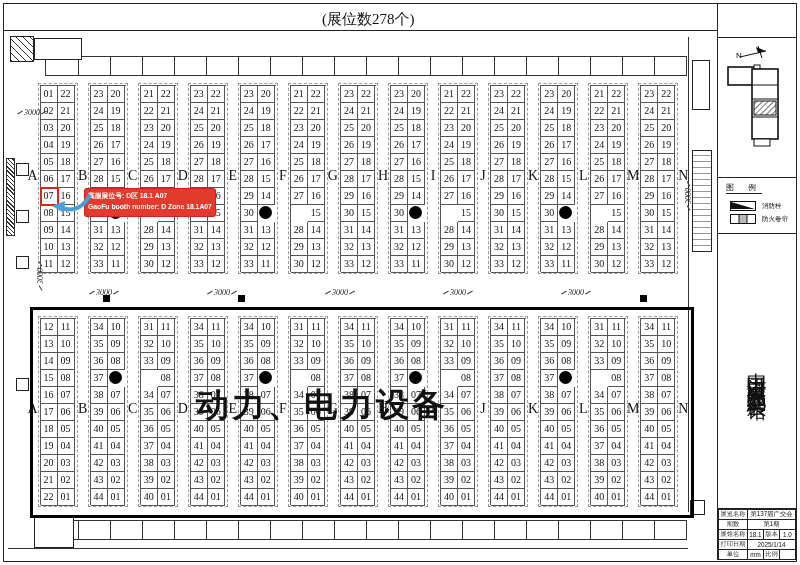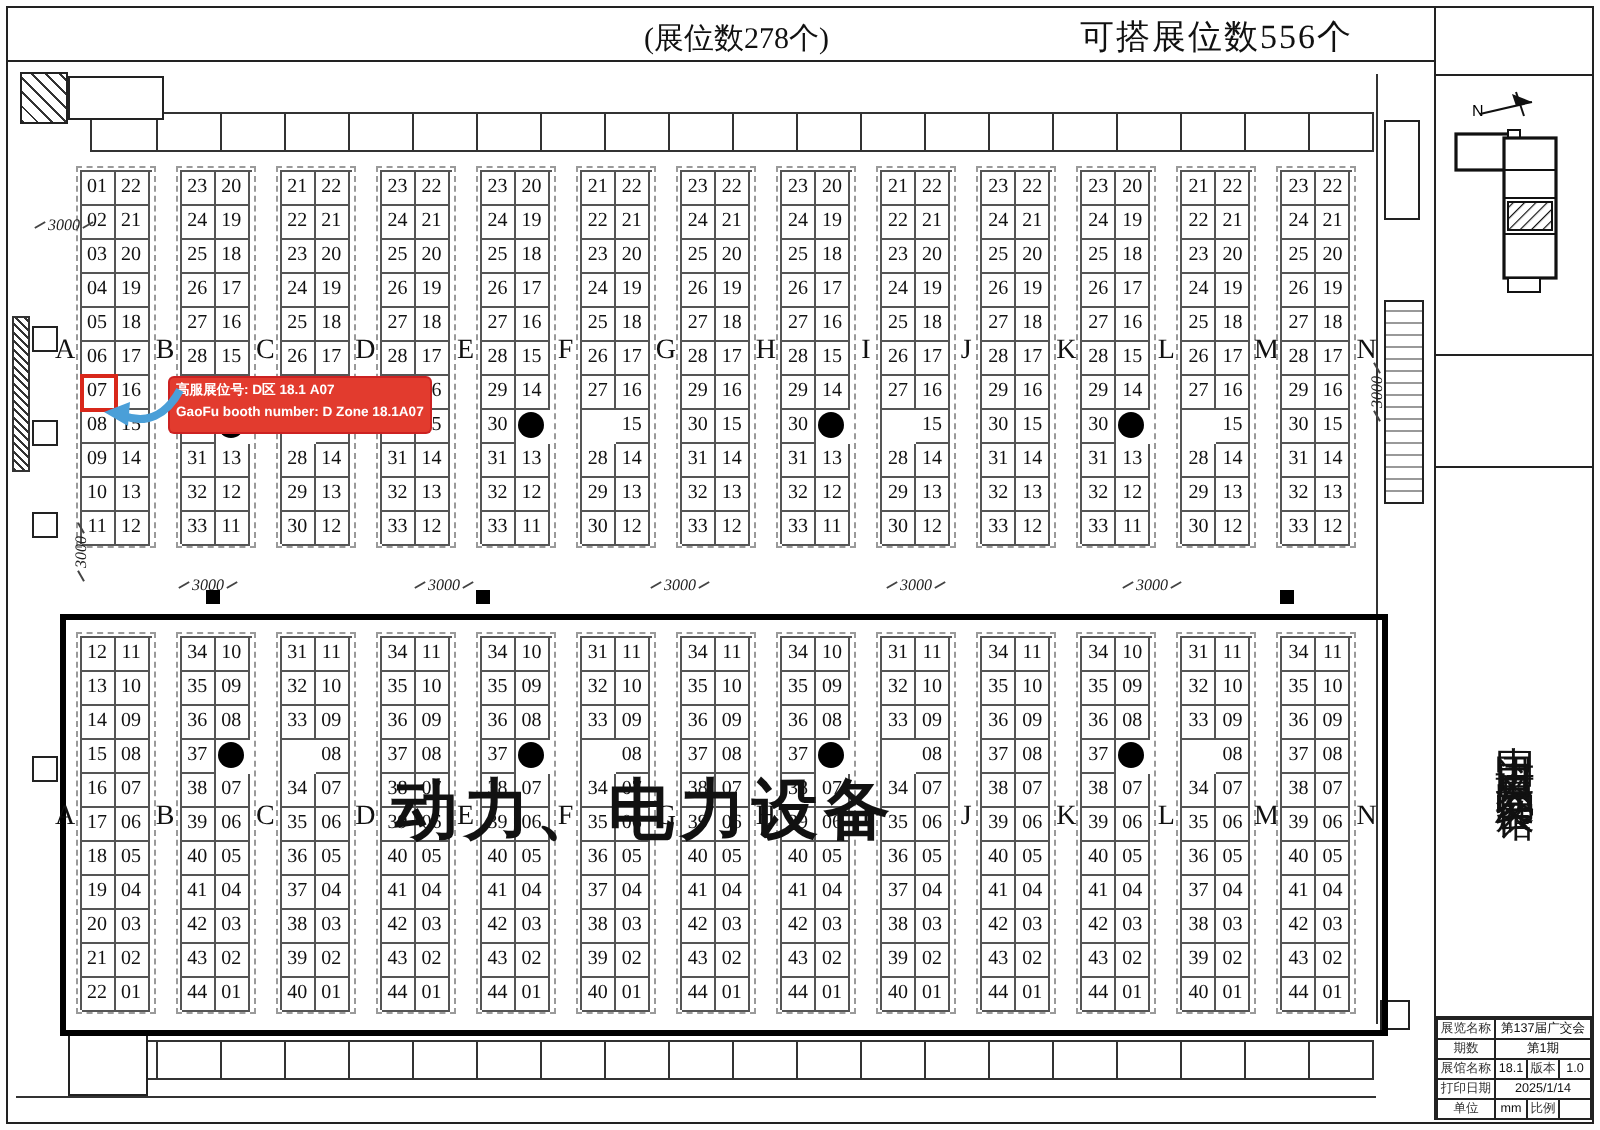--- a/index.html
+++ b/index.html
@@ -56,21 +56,20 @@
   #titleblock td{border:1px solid #222;padding:0 1px;height:9px;overflow:hidden;white-space:nowrap;text-align:center;}
   #titleblock td.lbl{background:#fff;color:#333;}
 </style>
 </head>
 <body>
 
 <div id="sheet">
   <div class="abs" id="frame"></div>
 
   <div class="abs" id="booth-count">(展位数278个)</div>
-  <div class="abs" id="buildable-count">可搭展位数556个</div>
   <div class="abs" id="hdr-line"></div>
 
   <div class="abs band" id="top-band" style="left:45px;top:56px;width:640px;height:18px;">
       <div class="pane" style="left: 32px;"></div>
       <div class="pane" style="left: 64px;"></div>
       <div class="pane" style="left: 96px;"></div>
       <div class="pane" style="left: 128px;"></div>
       <div class="pane" style="left: 160px;"></div>
       <div class="pane" style="left: 192px;"></div>
       <div class="pane" style="left: 224px;"></div>
@@ -845,20 +844,37 @@
     <rect x="6" y="22" width="28" height="18" fill="#fff" stroke="#111" stroke-width="1.6"></rect>
     <rect x="32" y="20" width="6" height="6" fill="#fff" stroke="#111" stroke-width="1"></rect>
     <rect x="30" y="24" width="26" height="70" fill="#fff" stroke="#111" stroke-width="1.6"></rect>
     <line x1="30" y1="40" x2="56" y2="40" stroke="#111" stroke-width="1"></line>
     <line x1="30" y1="54" x2="56" y2="54" stroke="#111" stroke-width="1"></line>
     <rect x="32" y="56" width="22" height="14" fill="url(#hatch)" stroke="#111" stroke-width="1"></rect>
     <line x1="30" y1="72" x2="56" y2="72" stroke="#111" stroke-width="1"></line>
     <rect x="32" y="94" width="16" height="7" fill="#fff" stroke="#111" stroke-width="1"></rect>
   </svg>
 
+  <div class="abs" id="legend-panel">
+    <span id="legend-title">图 例</span>
+    <div class="legend-row">
+      <svg width="26" height="10">
+        <rect x="0.5" y="0.5" width="25" height="9" fill="#fff" stroke="#111"></rect>
+        <polygon points="1,1 25,8 1,8" fill="#111"></polygon>
+      </svg>
+      <span>消防栓</span>
+    </div>
+    <div class="legend-row">
+      <svg width="26" height="10">
+        <rect x="0.5" y="0.5" width="25" height="9" fill="#fff" stroke="#111"></rect>
+        <rect x="9" y="0.5" width="8" height="9" fill="#bbb" stroke="#111"></rect>
+      </svg>
+      <span>防火卷帘</span>
+    </div>
+  </div>
 
   <div class="abs" id="vertical-title">中国进出口商品交易会展馆</div>
 
   <table class="abs" id="titleblock">
     <tbody>
         <tr>
       <td class="lbl" style="width:26px;">展览名称</td>
       <td colspan="3">第137届广交会</td>
     </tr>
     <tr>

